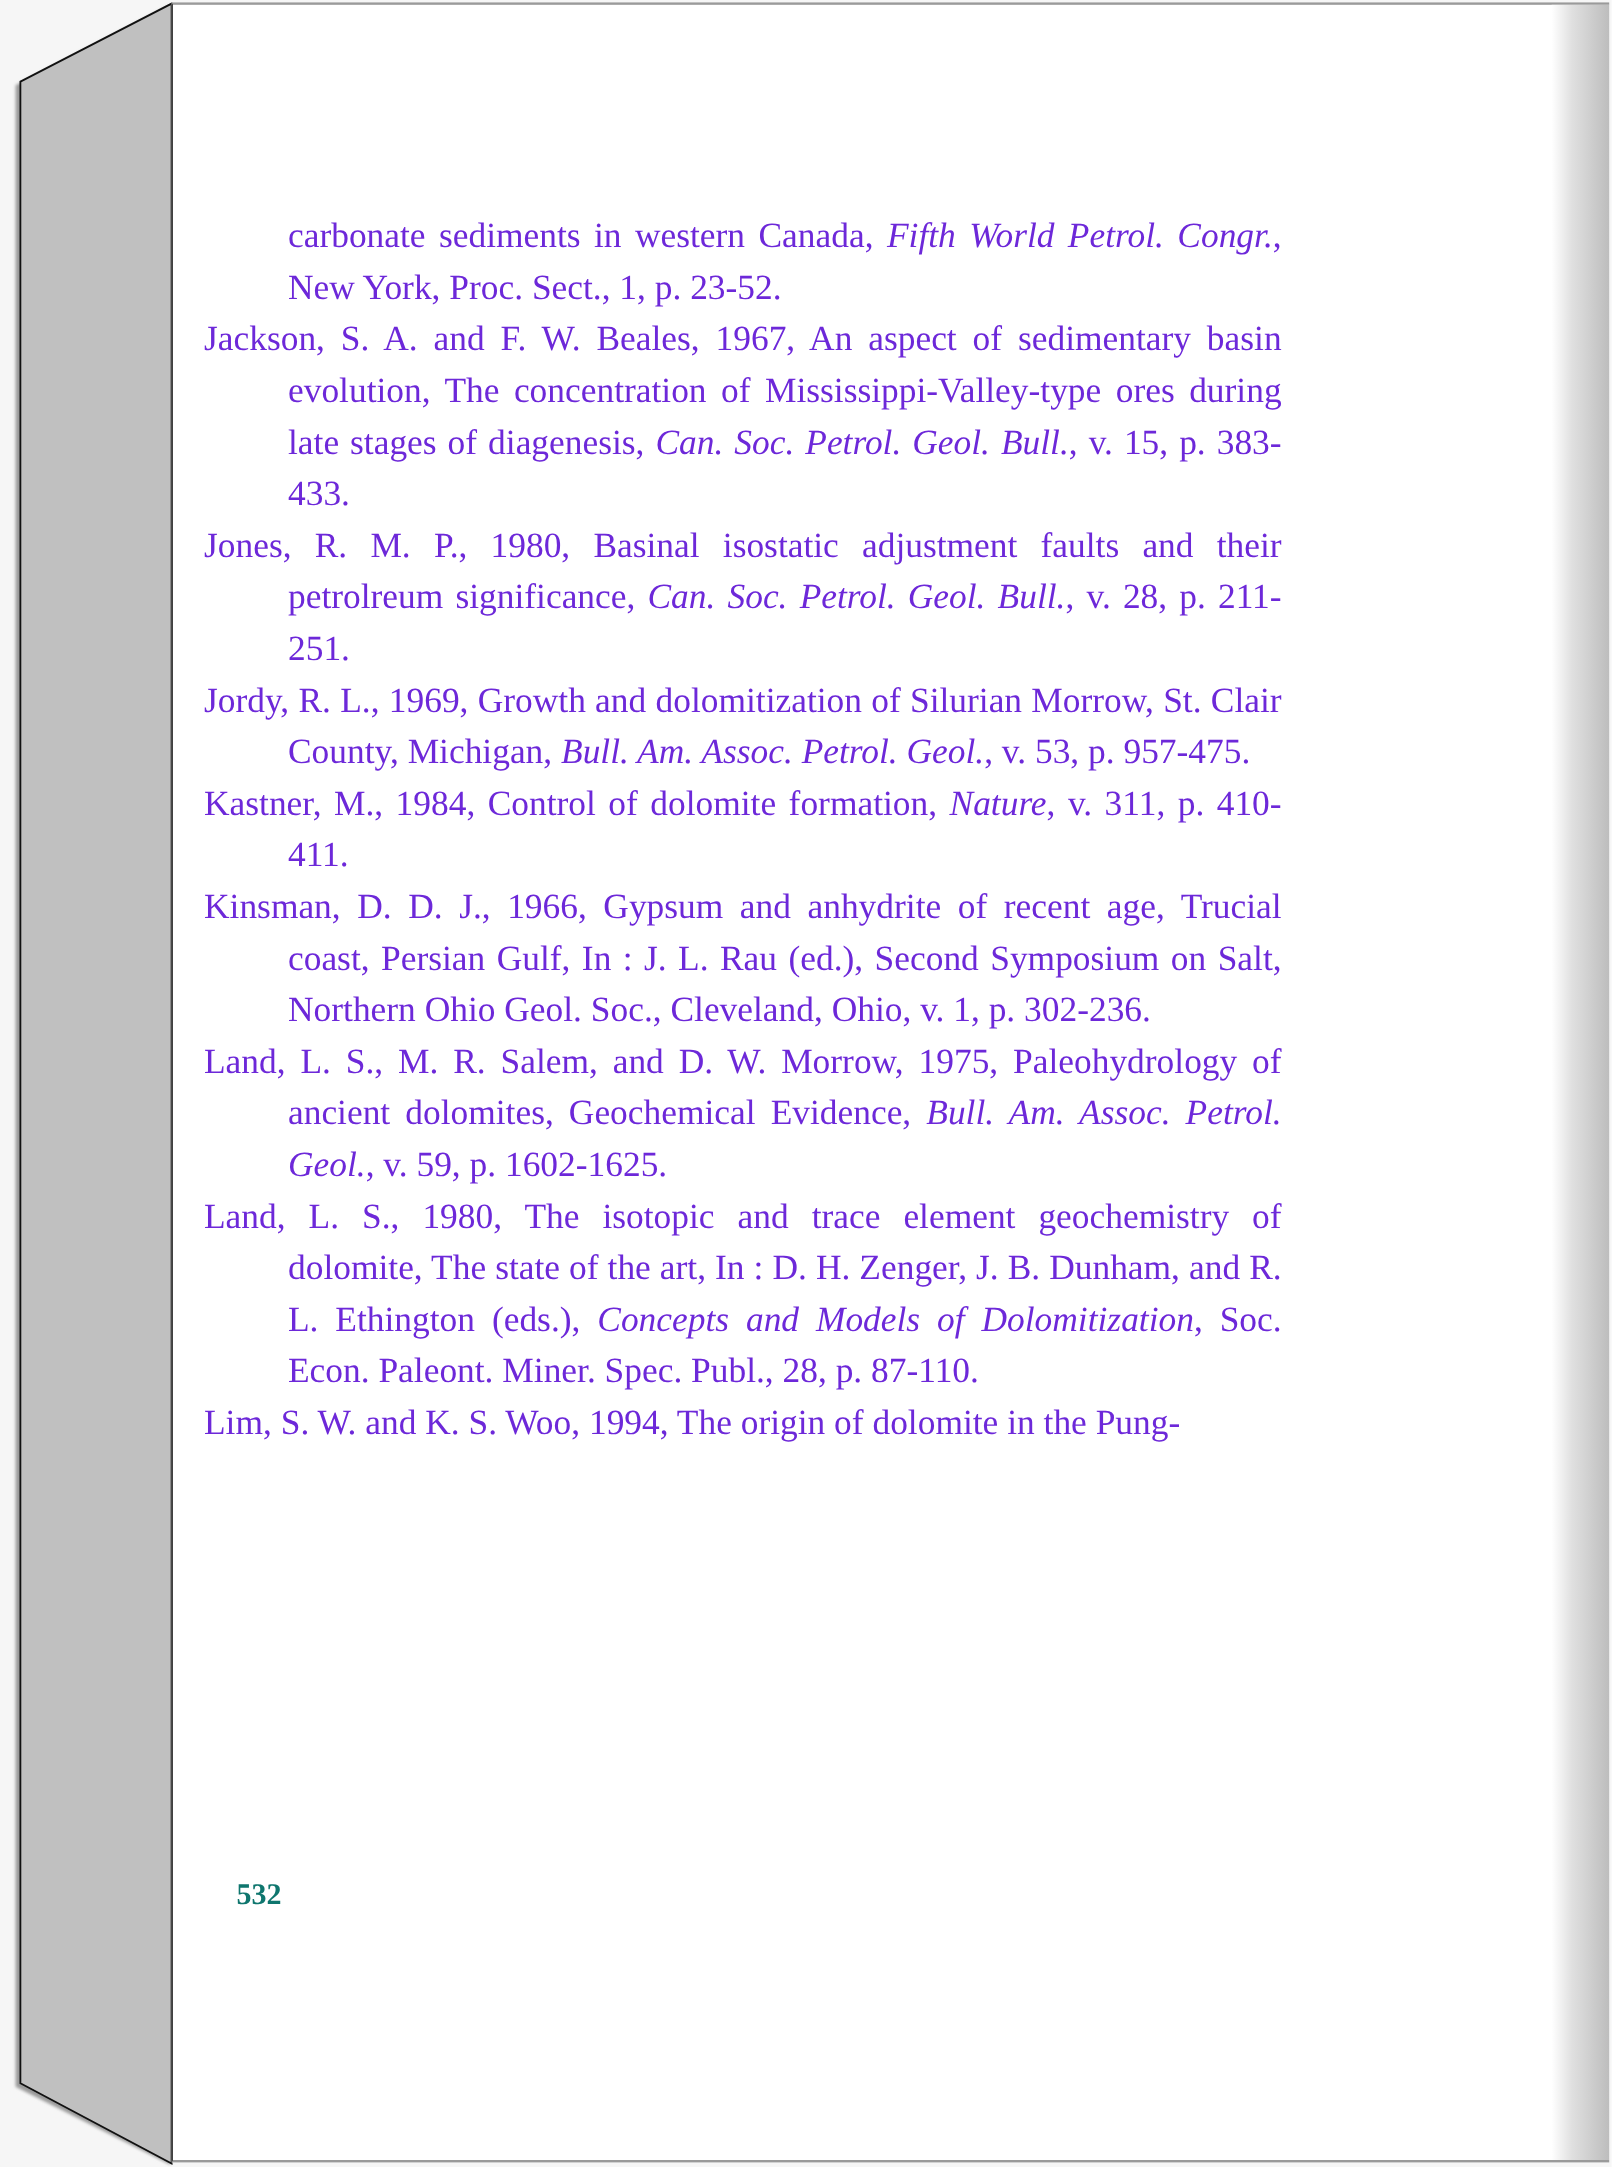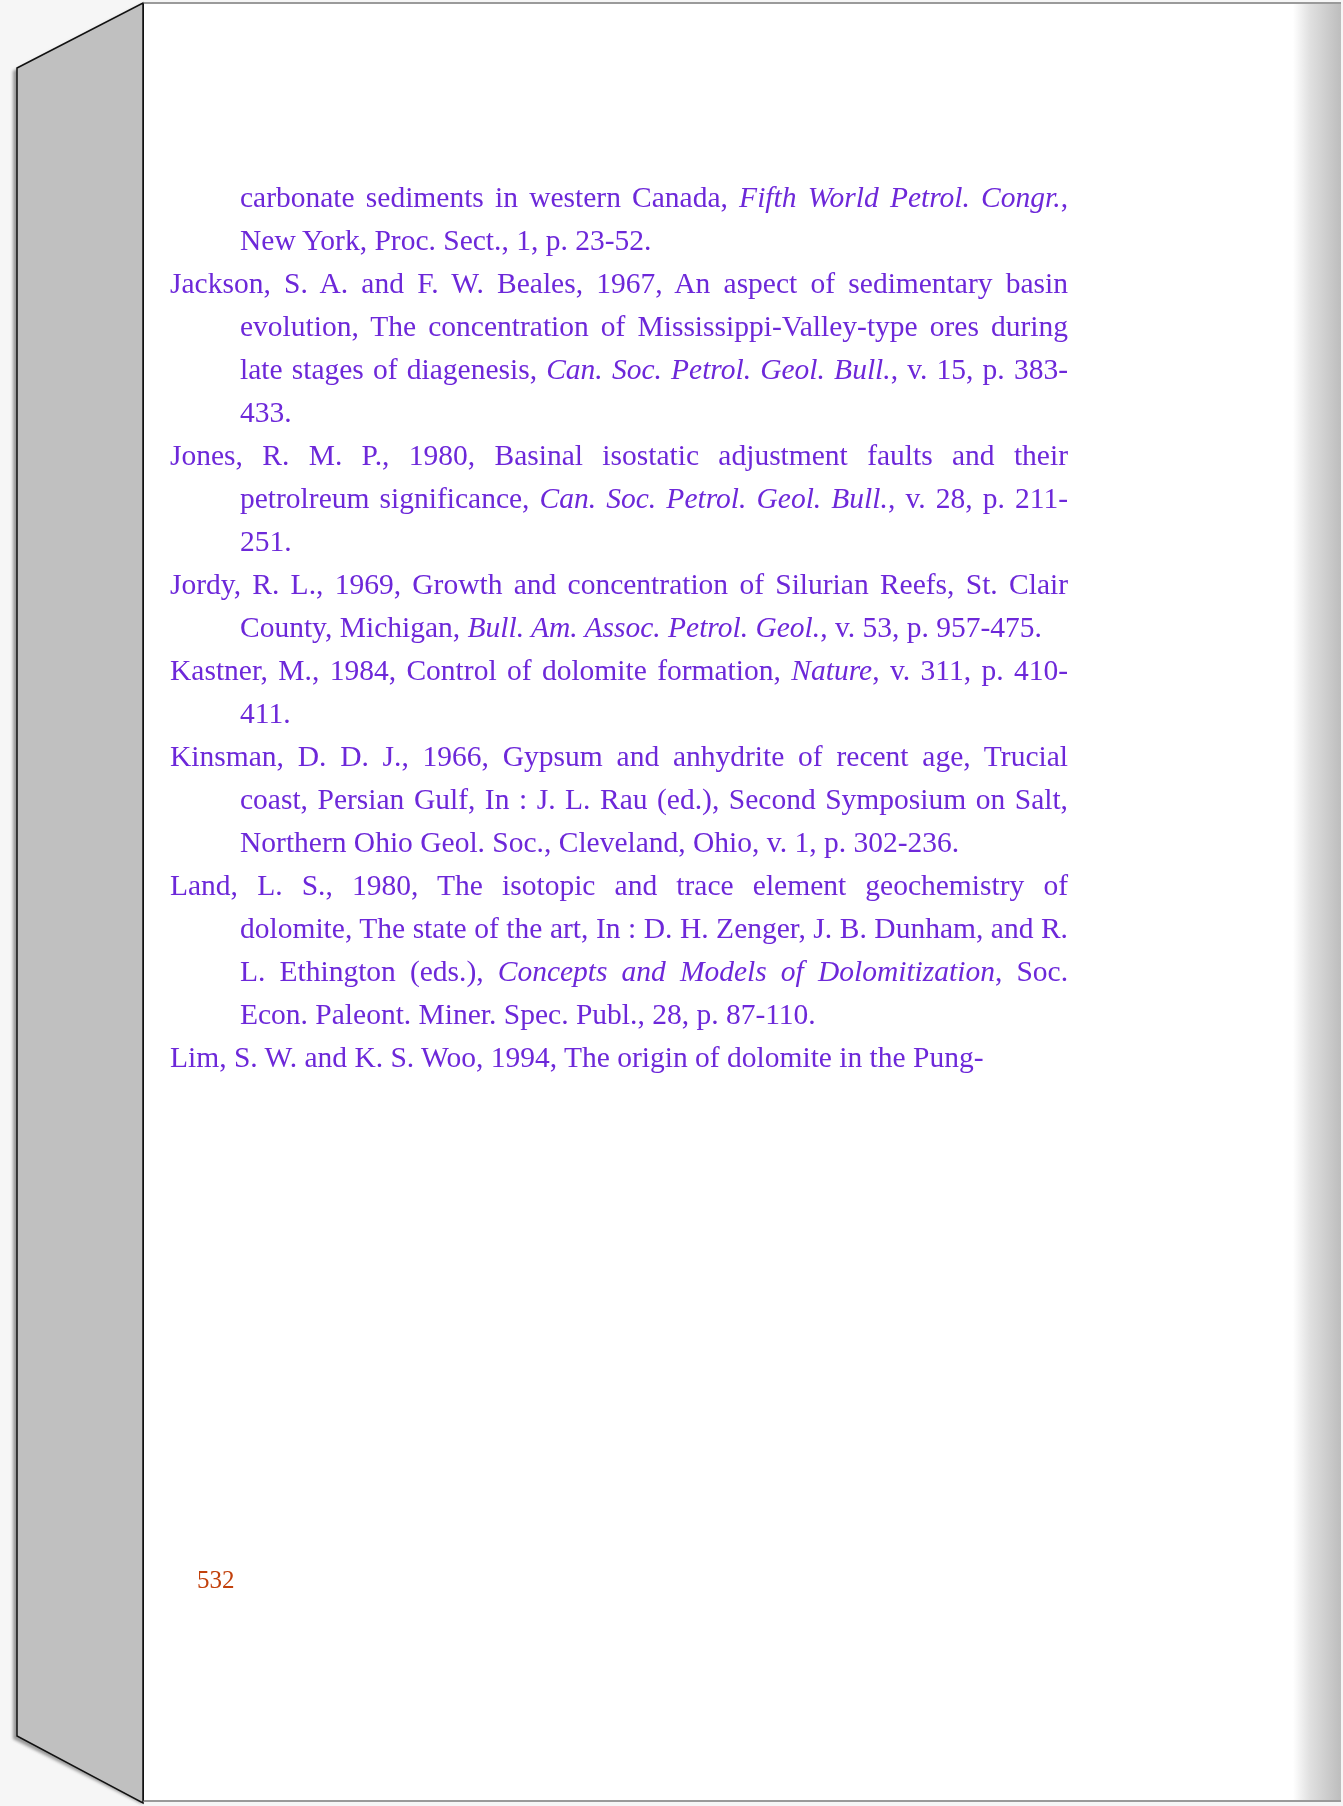--- a/index.html
+++ b/index.html
@@ -28,21 +28,21 @@
       color: #6d28d9; font-size: 29.5px; line-height: 43px;
     }
     .ref {
       padding-left: 70px; text-indent: -70px;
       text-align: justify; margin: 0;
     }
     .ref.cont { text-indent: 0; }
     .ref i { font-style: italic; }
     .page-number {
       position: absolute; left: 197px; top: 1566px;
-      font-size: 25px; font-weight: normal; color: #c2410c;
+      font-size: 25px; font-weight: bold; color: #0f766e;
       font-family: "Liberation Serif", serif;
     }
   </style>
 </head>
 <body>
 
 <svg class="book-spine" viewBox="0 0 145 1806" xmlns="http://www.w3.org/2000/svg">
   <defs>
     <filter id="sh" x="-10%" y="-10%" width="120%" height="120%">
       <feGaussianBlur stdDeviation="1.5"></feGaussianBlur>
@@ -53,20 +53,21 @@
 </svg>
 
 <div class="page">
   <div class="page-shade"></div>
 </div>
 
 <div class="refs" id="refs">
     <p class="ref cont"><span>carbonate sediments in western Canada, </span><i>Fifth World Petrol. Congr.</i><span>, New York, Proc. Sect., 1, p. 23-52.</span></p>
     <p class="ref"><span>Jackson, S. A. and F. W. Beales, 1967, An  aspect of sedimentary basin evolution, The concentration of Mississippi-Valley-type ores during late stages of diagenesis, </span><i>Can. Soc. Petrol. Geol. Bull.</i><span>, v. 15, p. 383-433.</span></p>
     <p class="ref"><span>Jones, R. M. P., 1980, Basinal isostatic  adjustment faults and their petrolreum significance, </span><i>Can. Soc. Petrol. Geol. Bull.</i><span>, v. 28, p. 211-251.</span></p>
-    <p class="ref"><span>Jordy, R. L., 1969, Growth and concentration of Silurian Reefs, St. Clair County, Michigan, </span><i>Bull. Am. Assoc. Petrol. Geol.</i><span>, v. 53, p. 957-475.</span></p>
+    <p class="ref"><span>Jordy, R. L., 1969, Growth and dolomitization of Silurian Morrow, St. Clair County, Michigan, </span><i>Bull. Am. Assoc. Petrol. Geol.</i><span>, v. 53, p. 957-475.</span></p>
     <p class="ref"><span>Kastner, M., 1984, Control of dolomite formation, </span><i>Nature</i><span>, v. 311, p. 410-411.</span></p>
     <p class="ref"><span>Kinsman, D. D. J., 1966, Gypsum and anhydrite of recent age, Trucial coast, Persian Gulf, In : J. L. Rau (ed.), Second Symposium on Salt, Northern Ohio Geol. Soc., Cleveland, Ohio, v. 1, p. 302-236.</span></p>
+    <p class="ref"><span>Land, L. S., M. R. Salem, and D. W. Morrow, 1975, Paleohydrology of ancient dolomites, Geochemical Evidence, </span><i>Bull. Am. Assoc. Petrol. Geol.</i><span>, v. 59, p. 1602-1625.</span></p>
     <p class="ref"><span>Land, L. S., 1980, The isotopic and trace element geochemistry of dolomite, The state of the art, In : D. H. Zenger, J. B. Dunham, and R. L. Ethington (eds.), </span><i>Concepts and Models of Dolomitization</i><span>, Soc. Econ. Paleont. Miner. Spec. Publ., 28, p. 87-110.</span></p>
     <p class="ref"><span>Lim, S. W. and K. S. Woo, 1994, The origin of dolomite in the Pung-</span></p>
   </div>
 
 <div class="page-number">532</div>
 
 </body></html>

